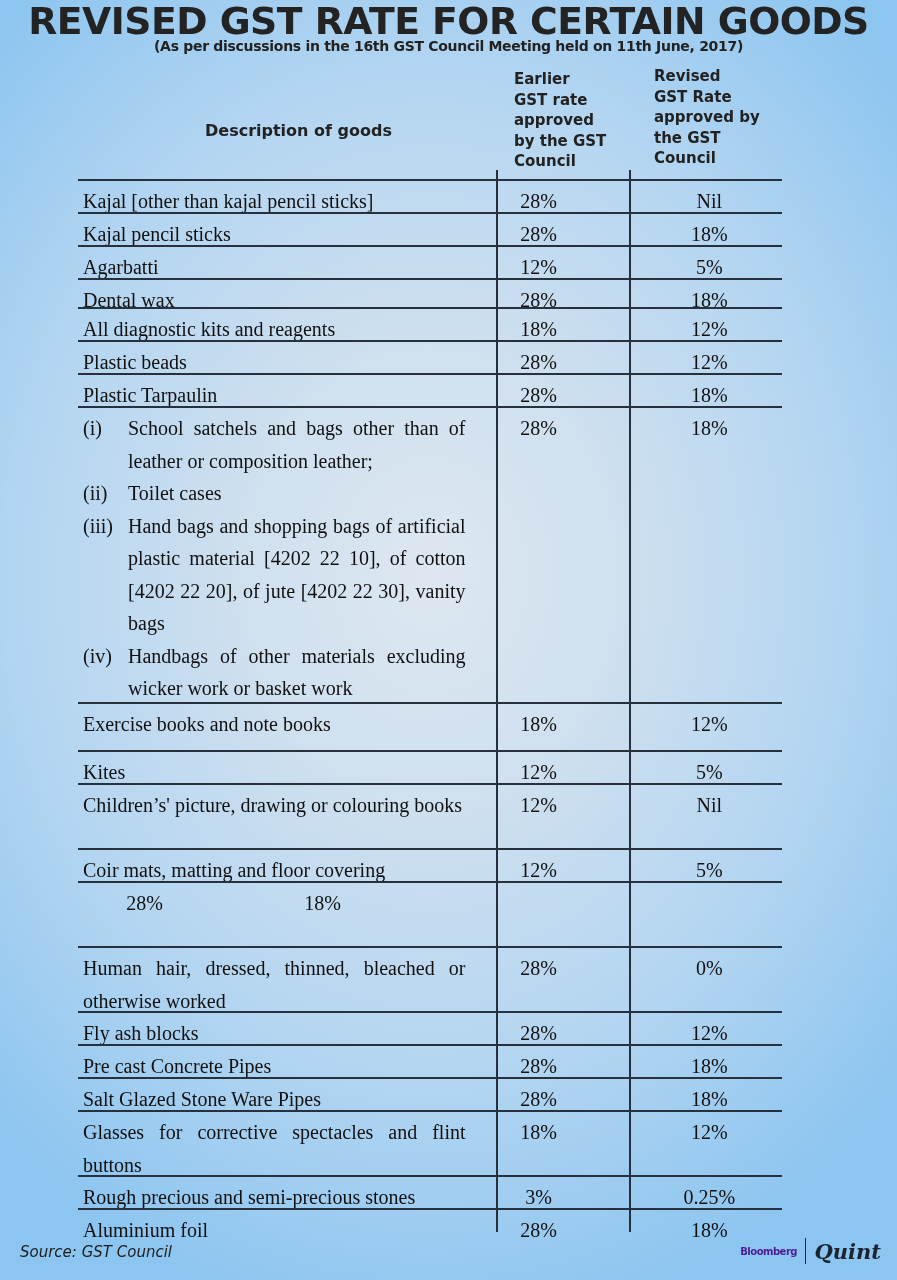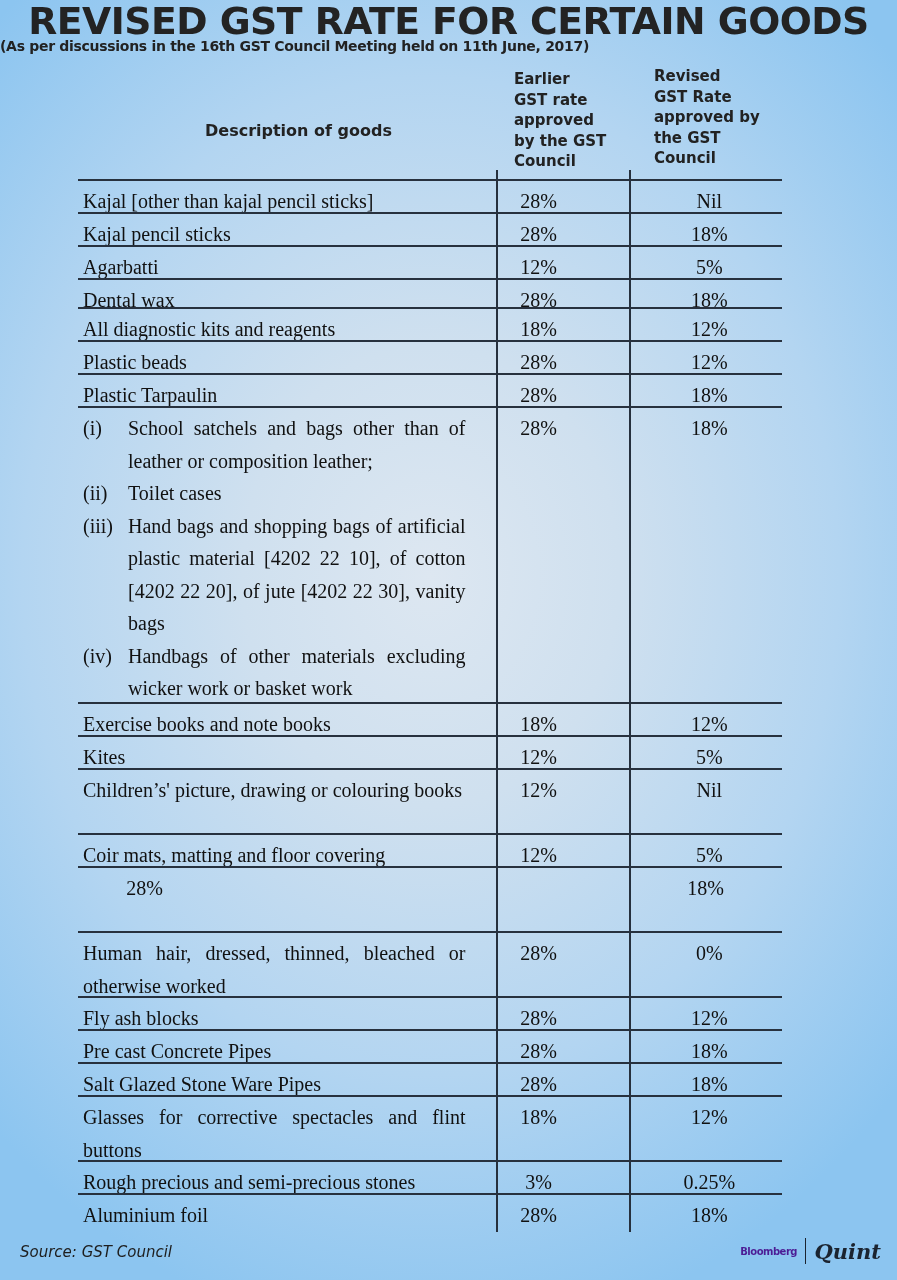--- a/index.html
+++ b/index.html
@@ -8,21 +8,21 @@
       background: radial-gradient(ellipse 70% 60% at 48% 45%, #dde7f1 0%, #cfe0ef 30%, #b3d5f1 65%, #8cc5f0 100%);
       color: #1a1a1a;
     }
     .title {
       position: absolute; left: 0; top: 0; width: 897px; text-align: center;
       font-family: "DejaVu Sans", sans-serif; font-weight: bold;
       font-size: 37px; letter-spacing: -0.5px; line-height: 44px; color: #232323;
       transform: scaleX(1.02);
     }
     .subtitle {
-      position: absolute; left: 0; top: 38px; width: 897px; text-align: left;
+      position: absolute; left: 0; top: 38px; width: 897px; text-align: center;
       font-family: "DejaVu Sans", sans-serif; font-weight: bold;
       font-size: 14px; color: #222; letter-spacing: -0.3px;
     }
     .hdr-desc {
       position: absolute; left: 205px; top: 103px;
       font-family: "DejaVu Sans", sans-serif; font-weight: bold; font-size: 16px; color: #222; margin-top: 18px;
     }
     .hdr-col {
       position: absolute; top: 68px; width: 130px;
       font-family: "DejaVu Sans", sans-serif; font-weight: bold; font-size: 15px; line-height: 20.5px; color: #222;
@@ -33,21 +33,20 @@
     .table {
       position: absolute; left: 78px; top: 179px; width: 704px;
       font-family: "Liberation Serif", serif; font-size: 20px; color: #111;
     }
     .vline {
       position: absolute; top: 170px; height: 1062px; width: 1.5px; background: #26303d;
     }
     .row {
       position: relative; border-top: 2px solid #27313e; box-sizing: border-box;
       display: flex;
-      justify-content: space-between;
     }
     .cell-desc { width: 418px; padding: 4px 0 0 5px; line-height: 32.5px; text-align: justify; box-sizing: border-box; padding-right: 10px;}
     .cell-rate { text-align: center; padding-top: 4px; line-height: 32.5px; }
     .c1 { width: 133px; }
     .c2 { width: 153px; padding-left: 35px; }
     .sub-item { display: flex; }
     .sub-num { width: 45px; flex: none; }
     .sub-text { flex: 1; text-align: justify; text-align-last: left; }
     .justify-last { text-align-last: left; }
 
@@ -136,21 +135,21 @@
         <span class="sub-text">Hand bags and shopping bags of artificial plastic material [4202 22 10], of cotton [4202 22 20], of jute [4202 22 30], vanity bags</span>
       </div>
       <div class="sub-item">
         <span class="sub-num">(iv)</span>
         <span class="sub-text">Handbags of other materials excluding wicker work or basket work</span>
       </div>
     </div>
     <div class="cell-rate c1">28%</div>
     <div class="cell-rate c2">18%</div>
   </div>
-  <div class="row" style="height:33px">
+  <div class="row" style="height:48px">
     <div class="cell-desc">Exercise books and note books</div>
     <div class="cell-rate c1">18%</div>
     <div class="cell-rate c2">12%</div>
   </div>
   <div class="row" style="height:33px">
     <div class="cell-desc">Kites</div>
     <div class="cell-rate c1">12%</div>
     <div class="cell-rate c2">5%</div>
   </div>
   <div class="row" style="height:65px">

